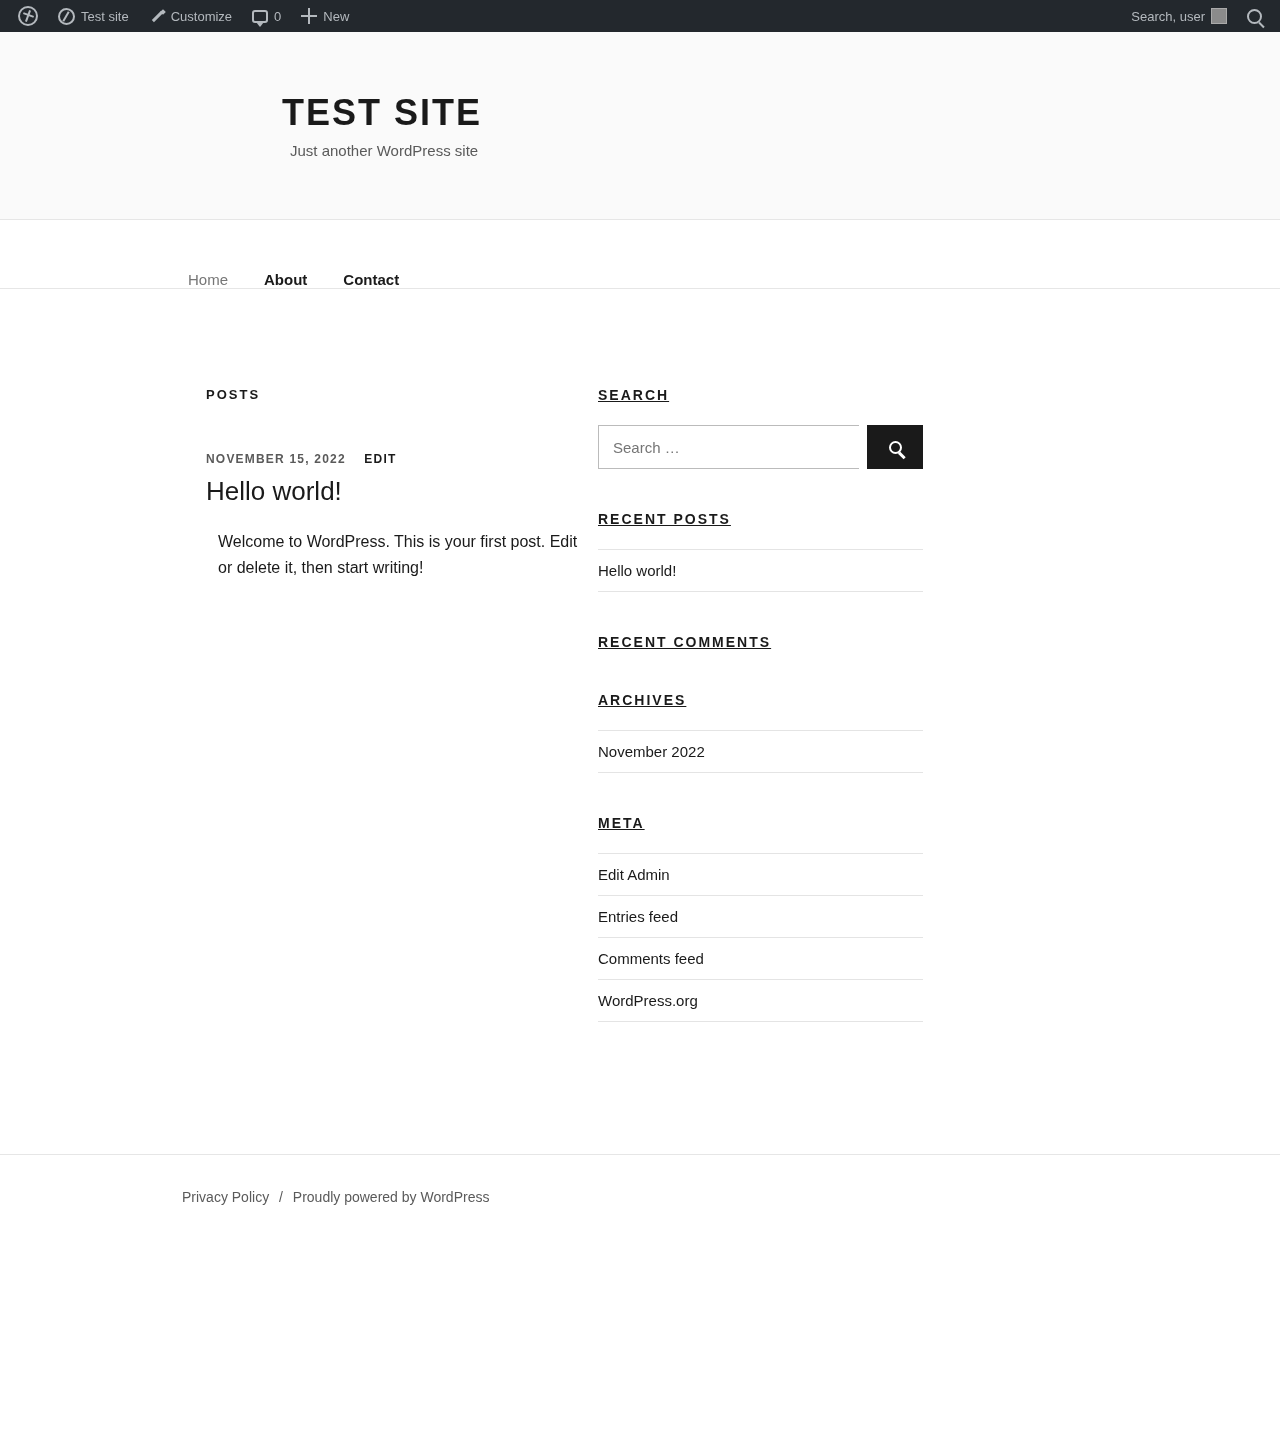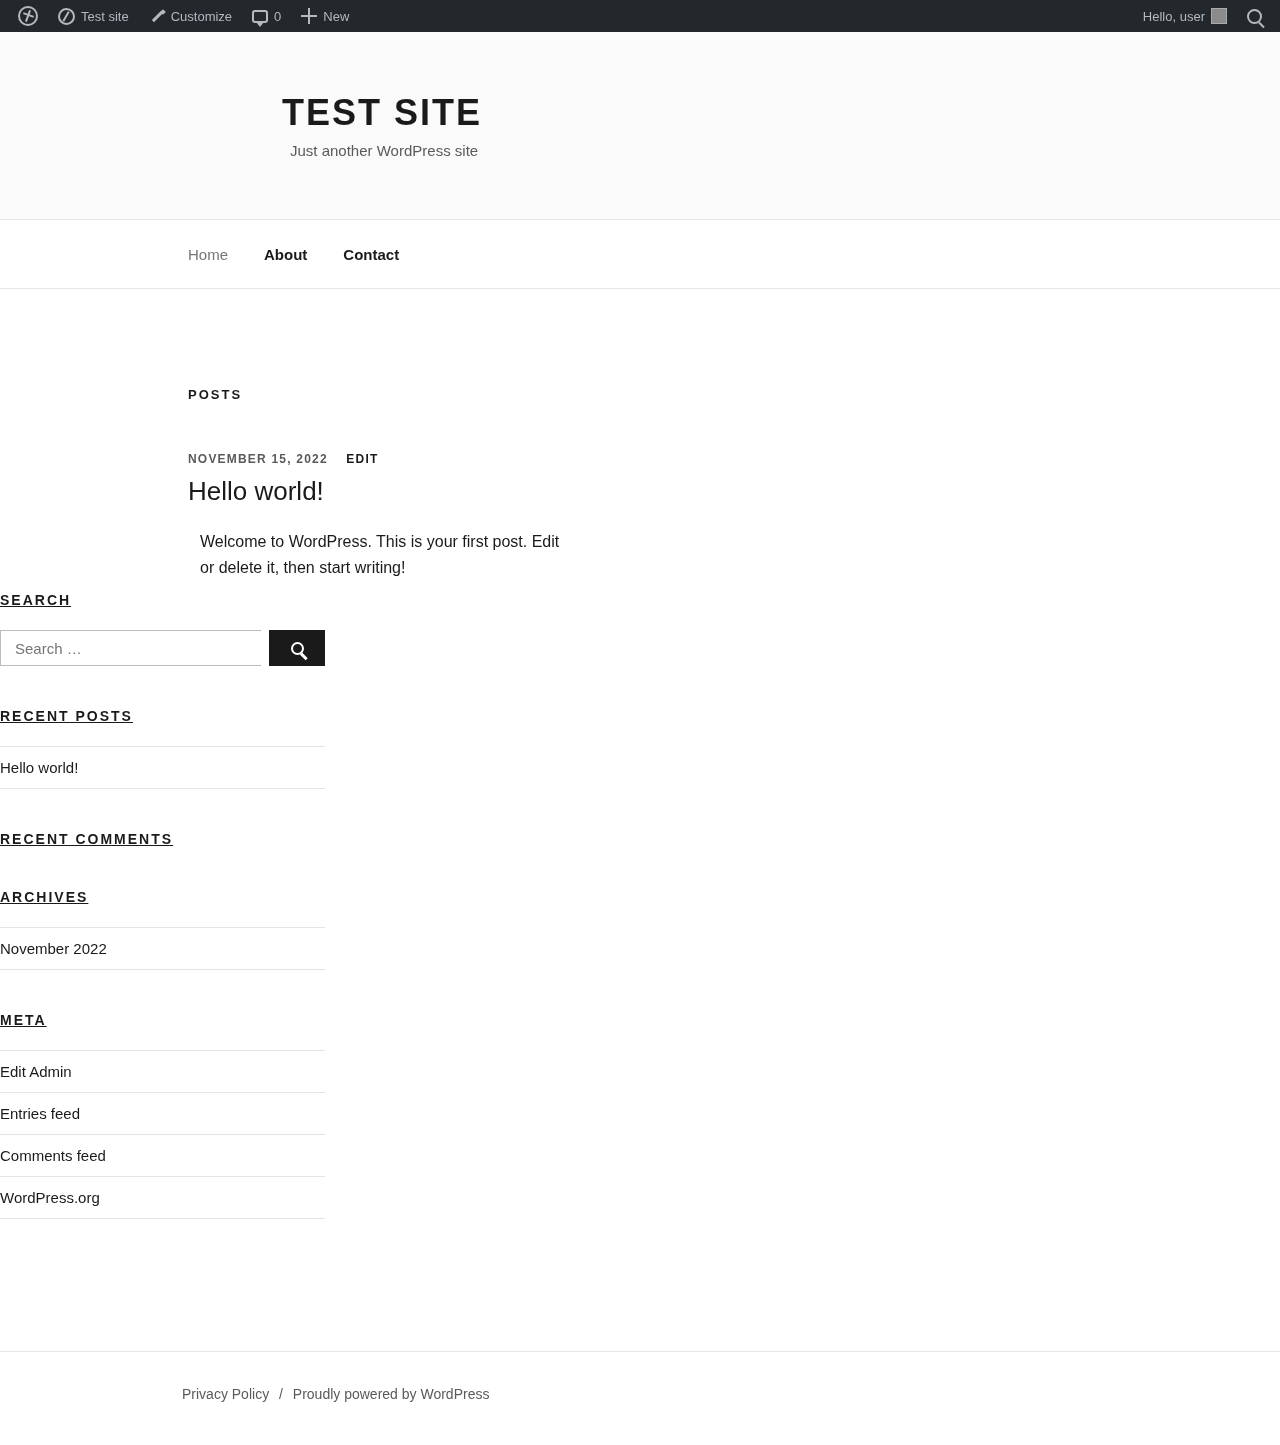--- a/index.html
+++ b/index.html
@@ -178,33 +178,32 @@
   .site-nav {
     border-bottom: 1px solid #e6e6e6;
     background: #fff;
   }
   .nav-list {
     display: flex;
     list-style: none;
     margin: 0;
     padding: 0 0 0 188px;
     height: 68px;
-    align-items: center;
+    align-items: flex-end;
     gap: 36px;
   }
   .nav-list li { font-size: 15px; }
   .nav-list li a { text-decoration: none; }
   .nav-current a { color: #767676; }
   .nav-item a { color: #1a1a1a; font-weight: bold; }
 
   
   .content-area {
     display: flex;
-    padding: 98px 0 0 0;
-    flex-direction: column;
+    padding: 98px 0 0 18px;
   }
   .main-col {
     width: 580px;
     padding-left: 188px;
   }
   .posts-heading {
     font-size: 13px;
     font-weight: bold;
     letter-spacing: 2px;
     text-transform: uppercase;
@@ -244,21 +243,21 @@
     font-size: 14px;
     font-weight: bold;
     letter-spacing: 2px;
     text-transform: uppercase;
     margin: 0 0 22px 0;
     color: #1a1a1a;
     text-decoration: underline;
   }
   .search-form {
     display: flex;
-    height: 36px;
+    height: 44px;
     gap: 8px;
   }
   .search-field {
     flex: 1 1 auto;
     border: 1px solid #bbb;
     border-right: none;
     padding: 0 14px;
     font-size: 15px;
     font-family: "Liberation Sans", sans-serif;
     color: #444;
@@ -337,21 +336,21 @@
   <div class="ab-item">
     <span class="comment-icon"></span>
     <span>0</span>
   </div>
   <div class="ab-item">
     <span class="plus-icon"></span>
     <span>New</span>
   </div>
   <div class="spacer"></div>
   <div class="ab-item">
-    <span>Hello, user</span>
+    <span>Search, user</span>
     <span class="avatar-sq"></span>
   </div>
   <div class="ab-item">
     <span class="ab-search-icon"></span>
   </div>
 </div>
 
 <header class="site-header">
   <div class="wrap">
     <div class="inner">

